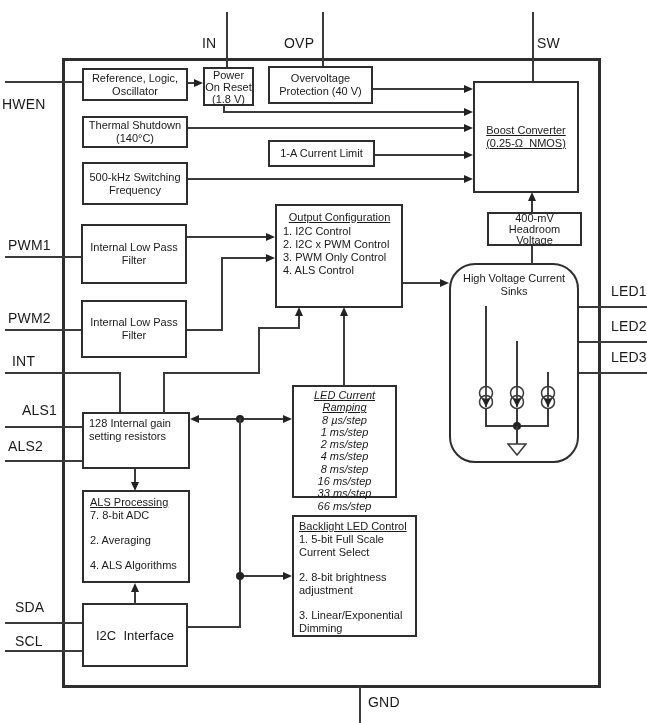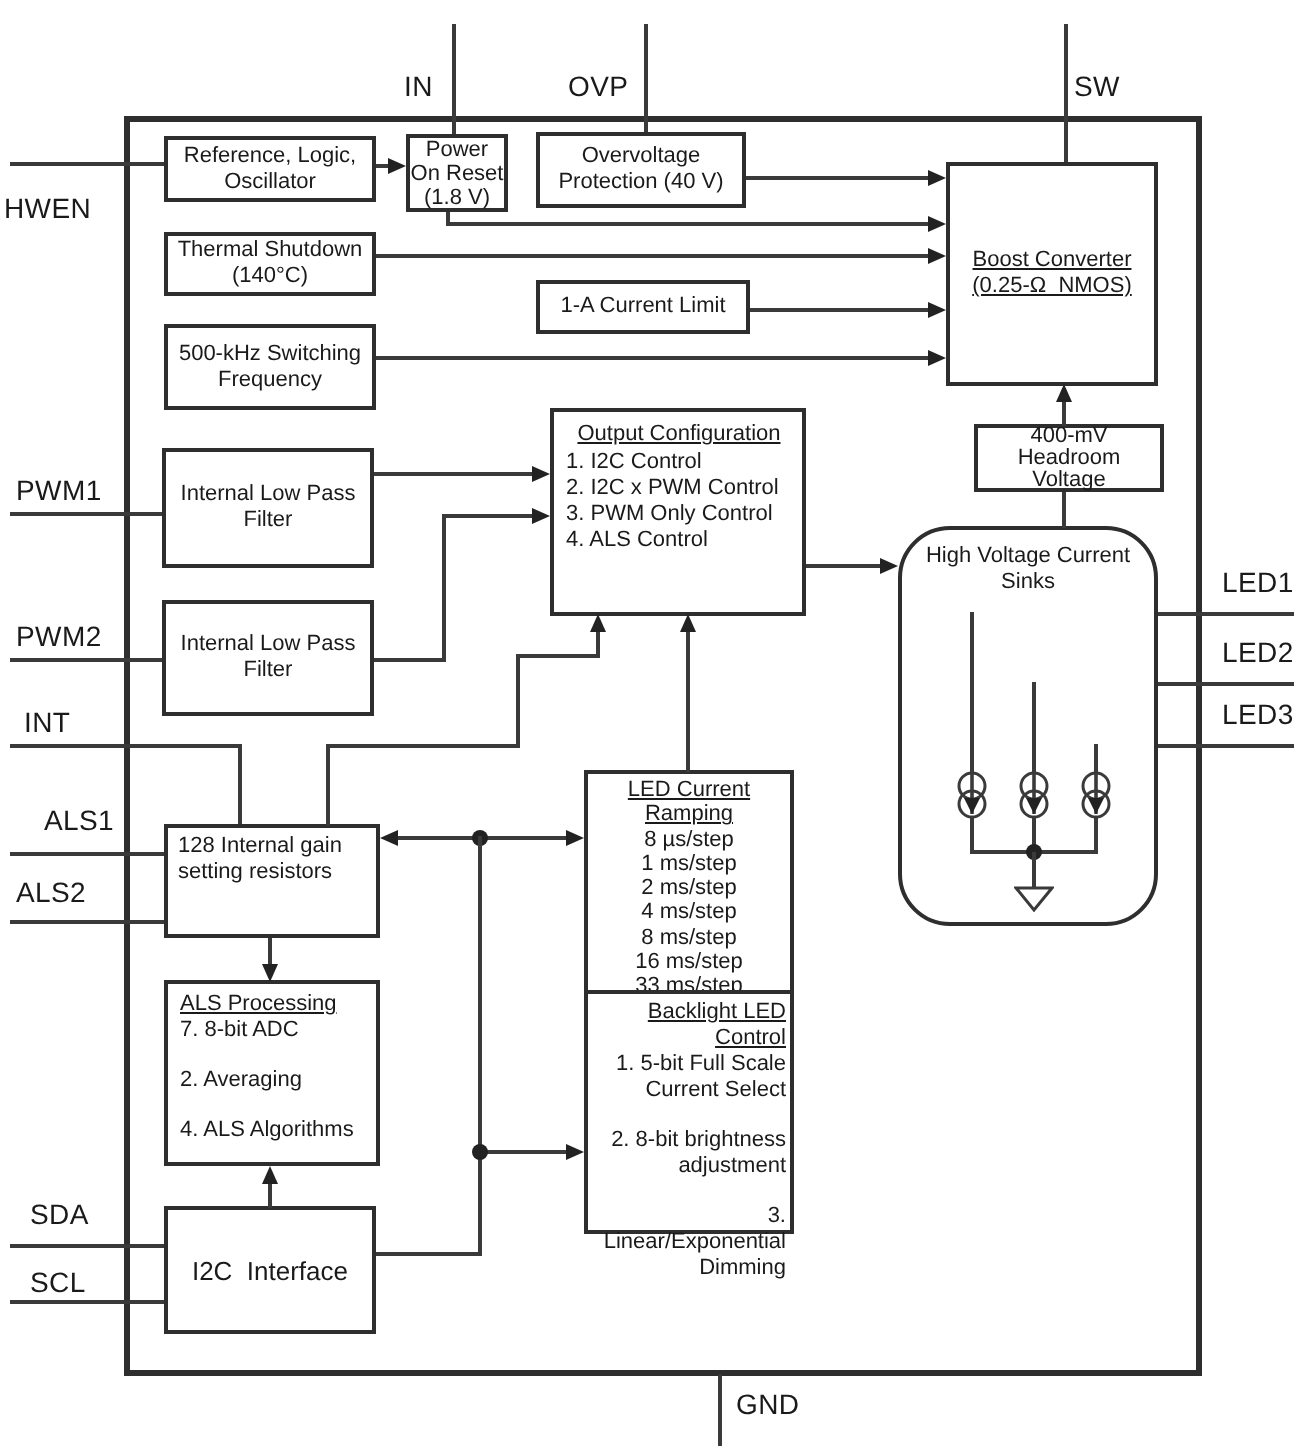--- a/index.html
+++ b/index.html
@@ -125,40 +125,40 @@
   <div class="box topcenter" style="left:449px;top:263px;width:130px;height:200px;padding-top:7px;border-radius:26px;">
     <div>High Voltage Current</div>
     <div>Sinks</div>
   </div>
 
   <div class="box" style="left:82px;top:412px;width:108px;height:57px;padding:3px 0 0 5px;">
     <div>128 Internal gain</div>
     <div>setting resistors</div>
   </div>
 
-  <div class="box topcenter" style="left:292px;top:385px;width:105px;height:113px;line-height:12.3px;padding-top:2px;">
+  <div class="box topcenter" style="left:292px;top:385px;width:105px;height:113px;line-height:12.3px;padding-top:2px;font-style:italic;">
     <div class="u">LED Current Ramping</div>
     <div>8 µs/step</div>
     <div>1 ms/step</div>
     <div>2 ms/step</div>
     <div>4 ms/step</div>
     <div>8 ms/step</div>
     <div>16 ms/step</div>
     <div>33 ms/step</div>
     <div>66 ms/step</div>
   </div>
 
   <div class="box" style="left:82px;top:490px;width:108px;height:93px;padding:4px 0 0 6px;">
     <div class="u gap" style="margin-bottom:0;">ALS Processing</div>
     <div class="gap">7. 8-bit ADC</div>
     <div class="gap">2. Averaging</div>
     <div>4. ALS Algorithms</div>
   </div>
 
-  <div class="box" style="left:292px;top:495px;width:105px;height:122px;padding:3px 2px 0 5px;text-align:right;">
+  <div class="box" style="left:292px;top:515px;width:125px;height:122px;padding:3px 2px 0 5px;">
     <div class="u">Backlight LED Control</div>
     <div class="gap">1. 5-bit Full Scale Current Select</div>
     <div class="gap">2. 8-bit brightness adjustment</div>
     <div>3. Linear/Exponential Dimming</div>
   </div>
 
   <div class="box center pre" style="left:82px;top:603px;width:106px;height:64px;font-size:13px;">
     <div class="pre">I2C  Interface</div>
   </div>
 

